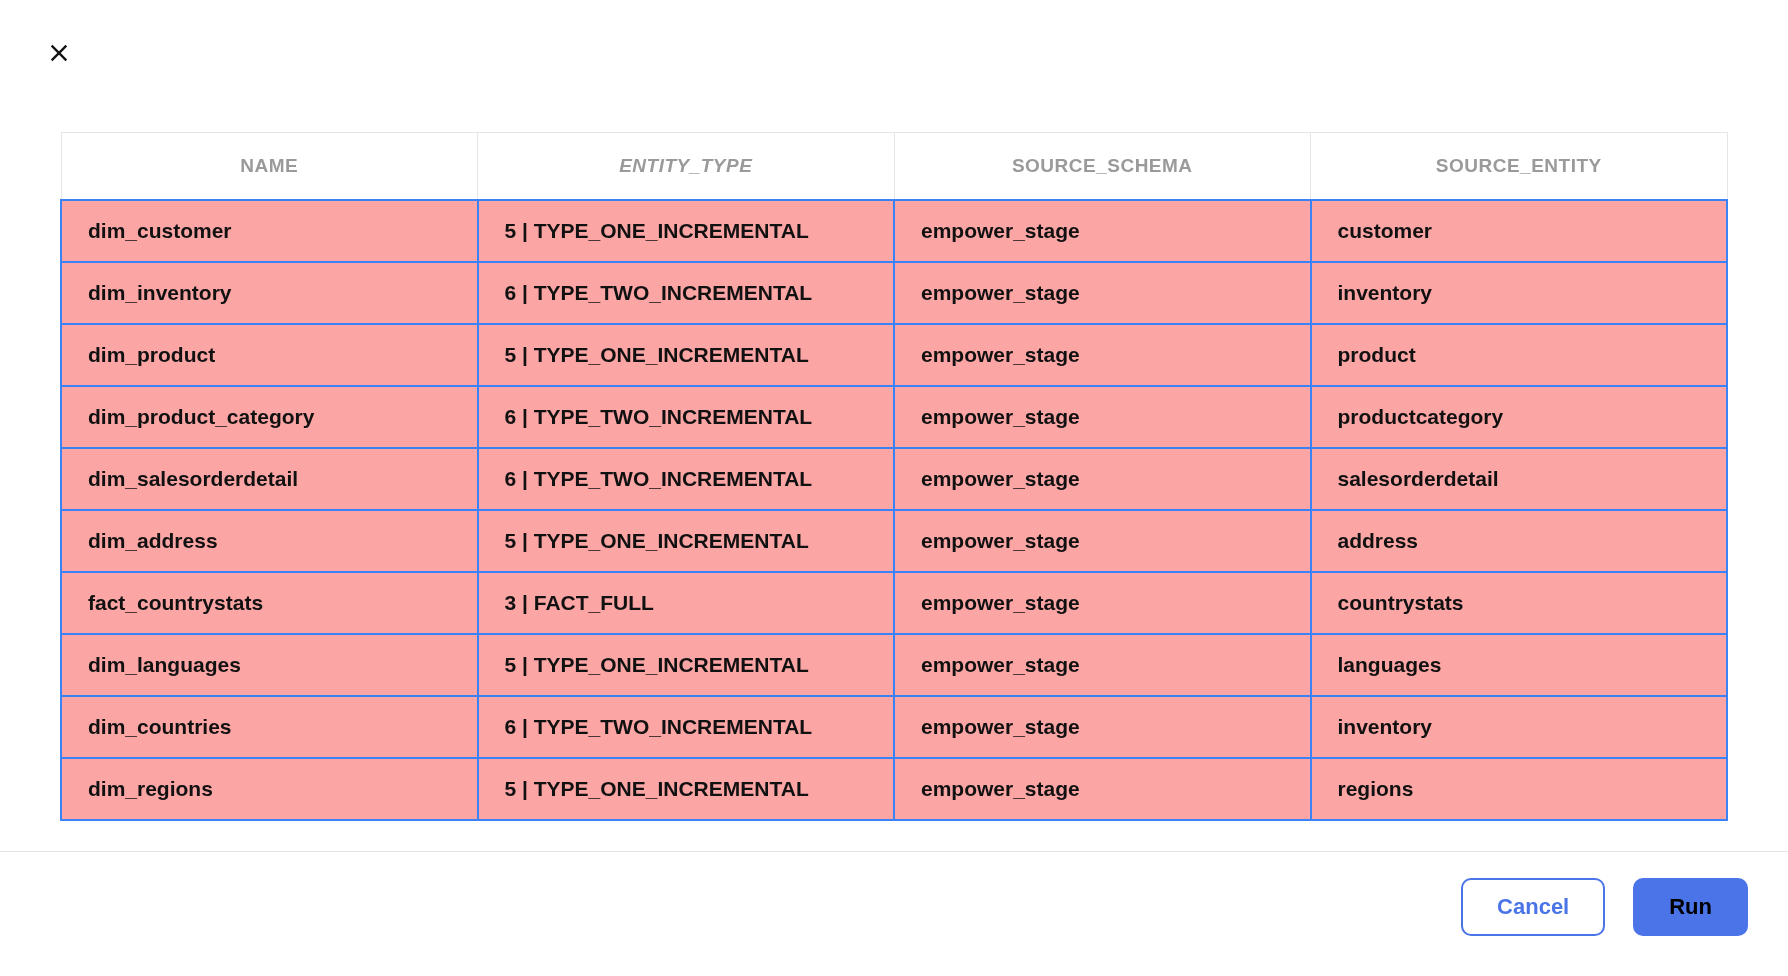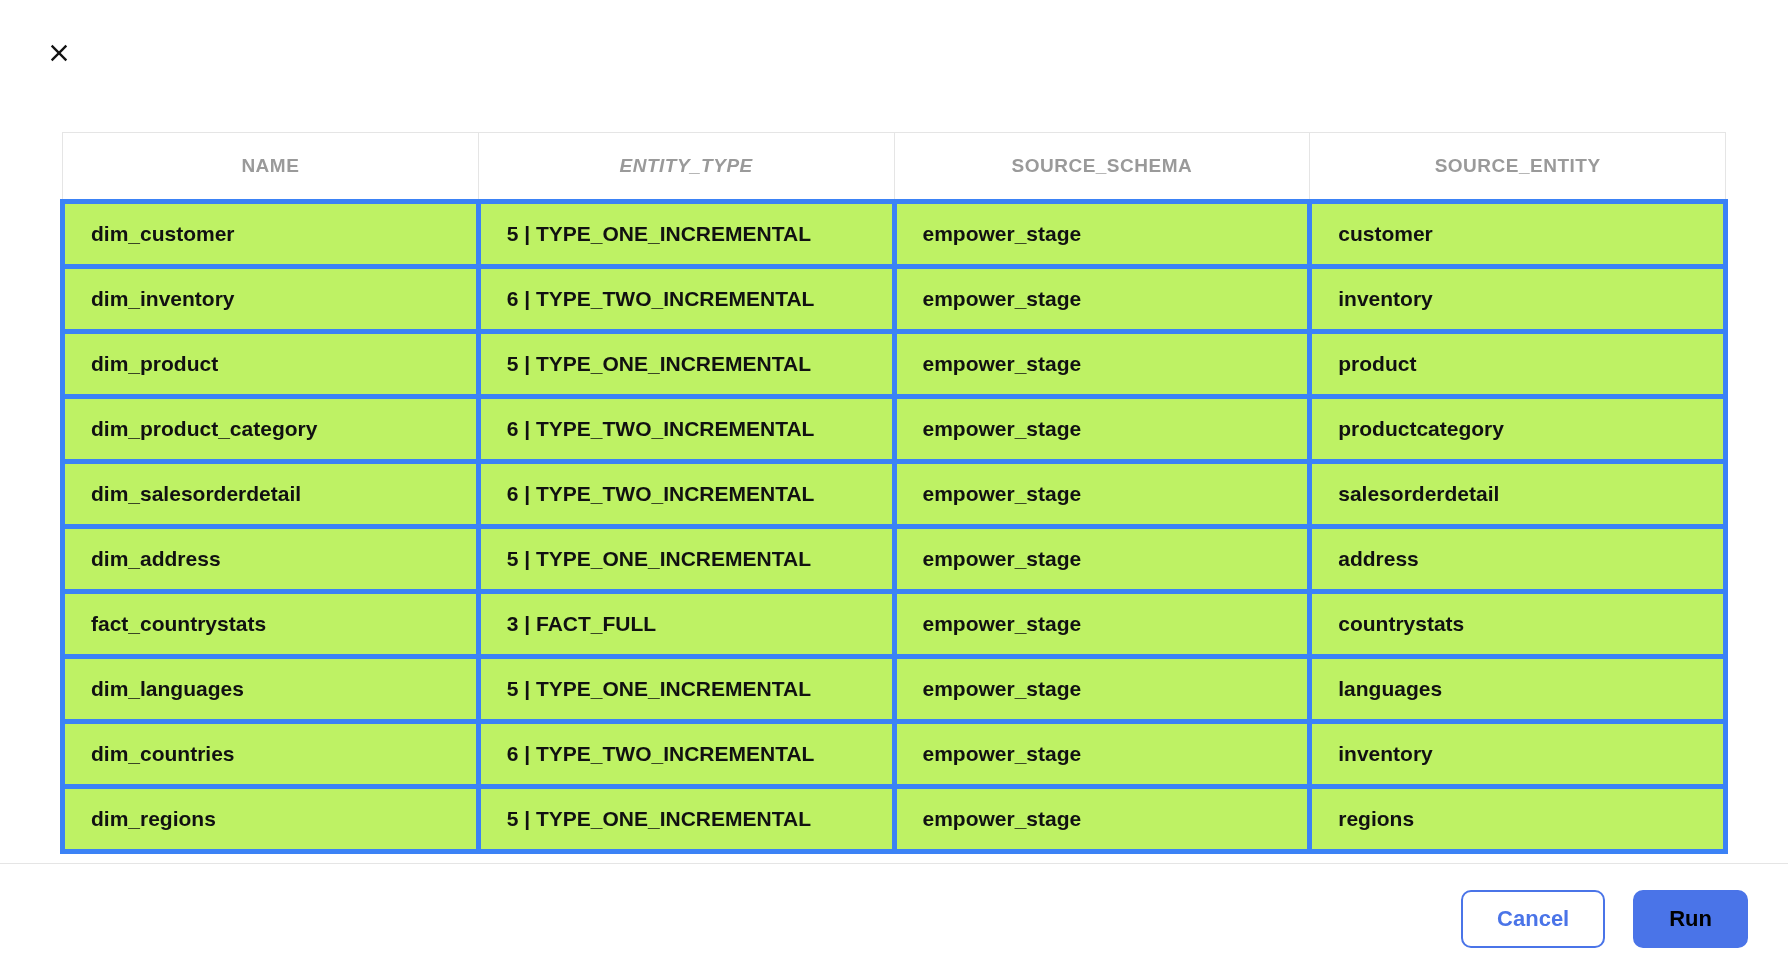--- a/index.html
+++ b/index.html
@@ -60,33 +60,33 @@
       color: #9a9a9a;
       letter-spacing: 0.5px;
       border: 1px solid #e5e5e5;
       background: #ffffff;
     }
     .data-table tbody td {
       padding: 18px 26px;
       font-size: 21px;
       font-weight: 700;
       color: #111;
-      border: 5px solid #3b82f6;
-      background: #bef264;
+      border: 2px solid #3b82f6;
+      background: #fca5a5;
       white-space: nowrap;
       overflow: hidden;
       text-overflow: ellipsis;
     }
     .col-name { width: 25%; }
     .col-entity { width: 25%; font-style: italic; }
     .col-schema { width: 25%; }
     .col-source { width: 25%; }
     .modal-footer {
       position: absolute;
-      bottom: 2px;
+      bottom: 14px;
       left: 0;
       right: 0;
       display: flex;
       justify-content: flex-end;
       align-items: center;
       gap: 28px;
       padding: 26px 40px;
       border-top: 1px solid #e5e5e5;
       background: #ffffff;
     }

